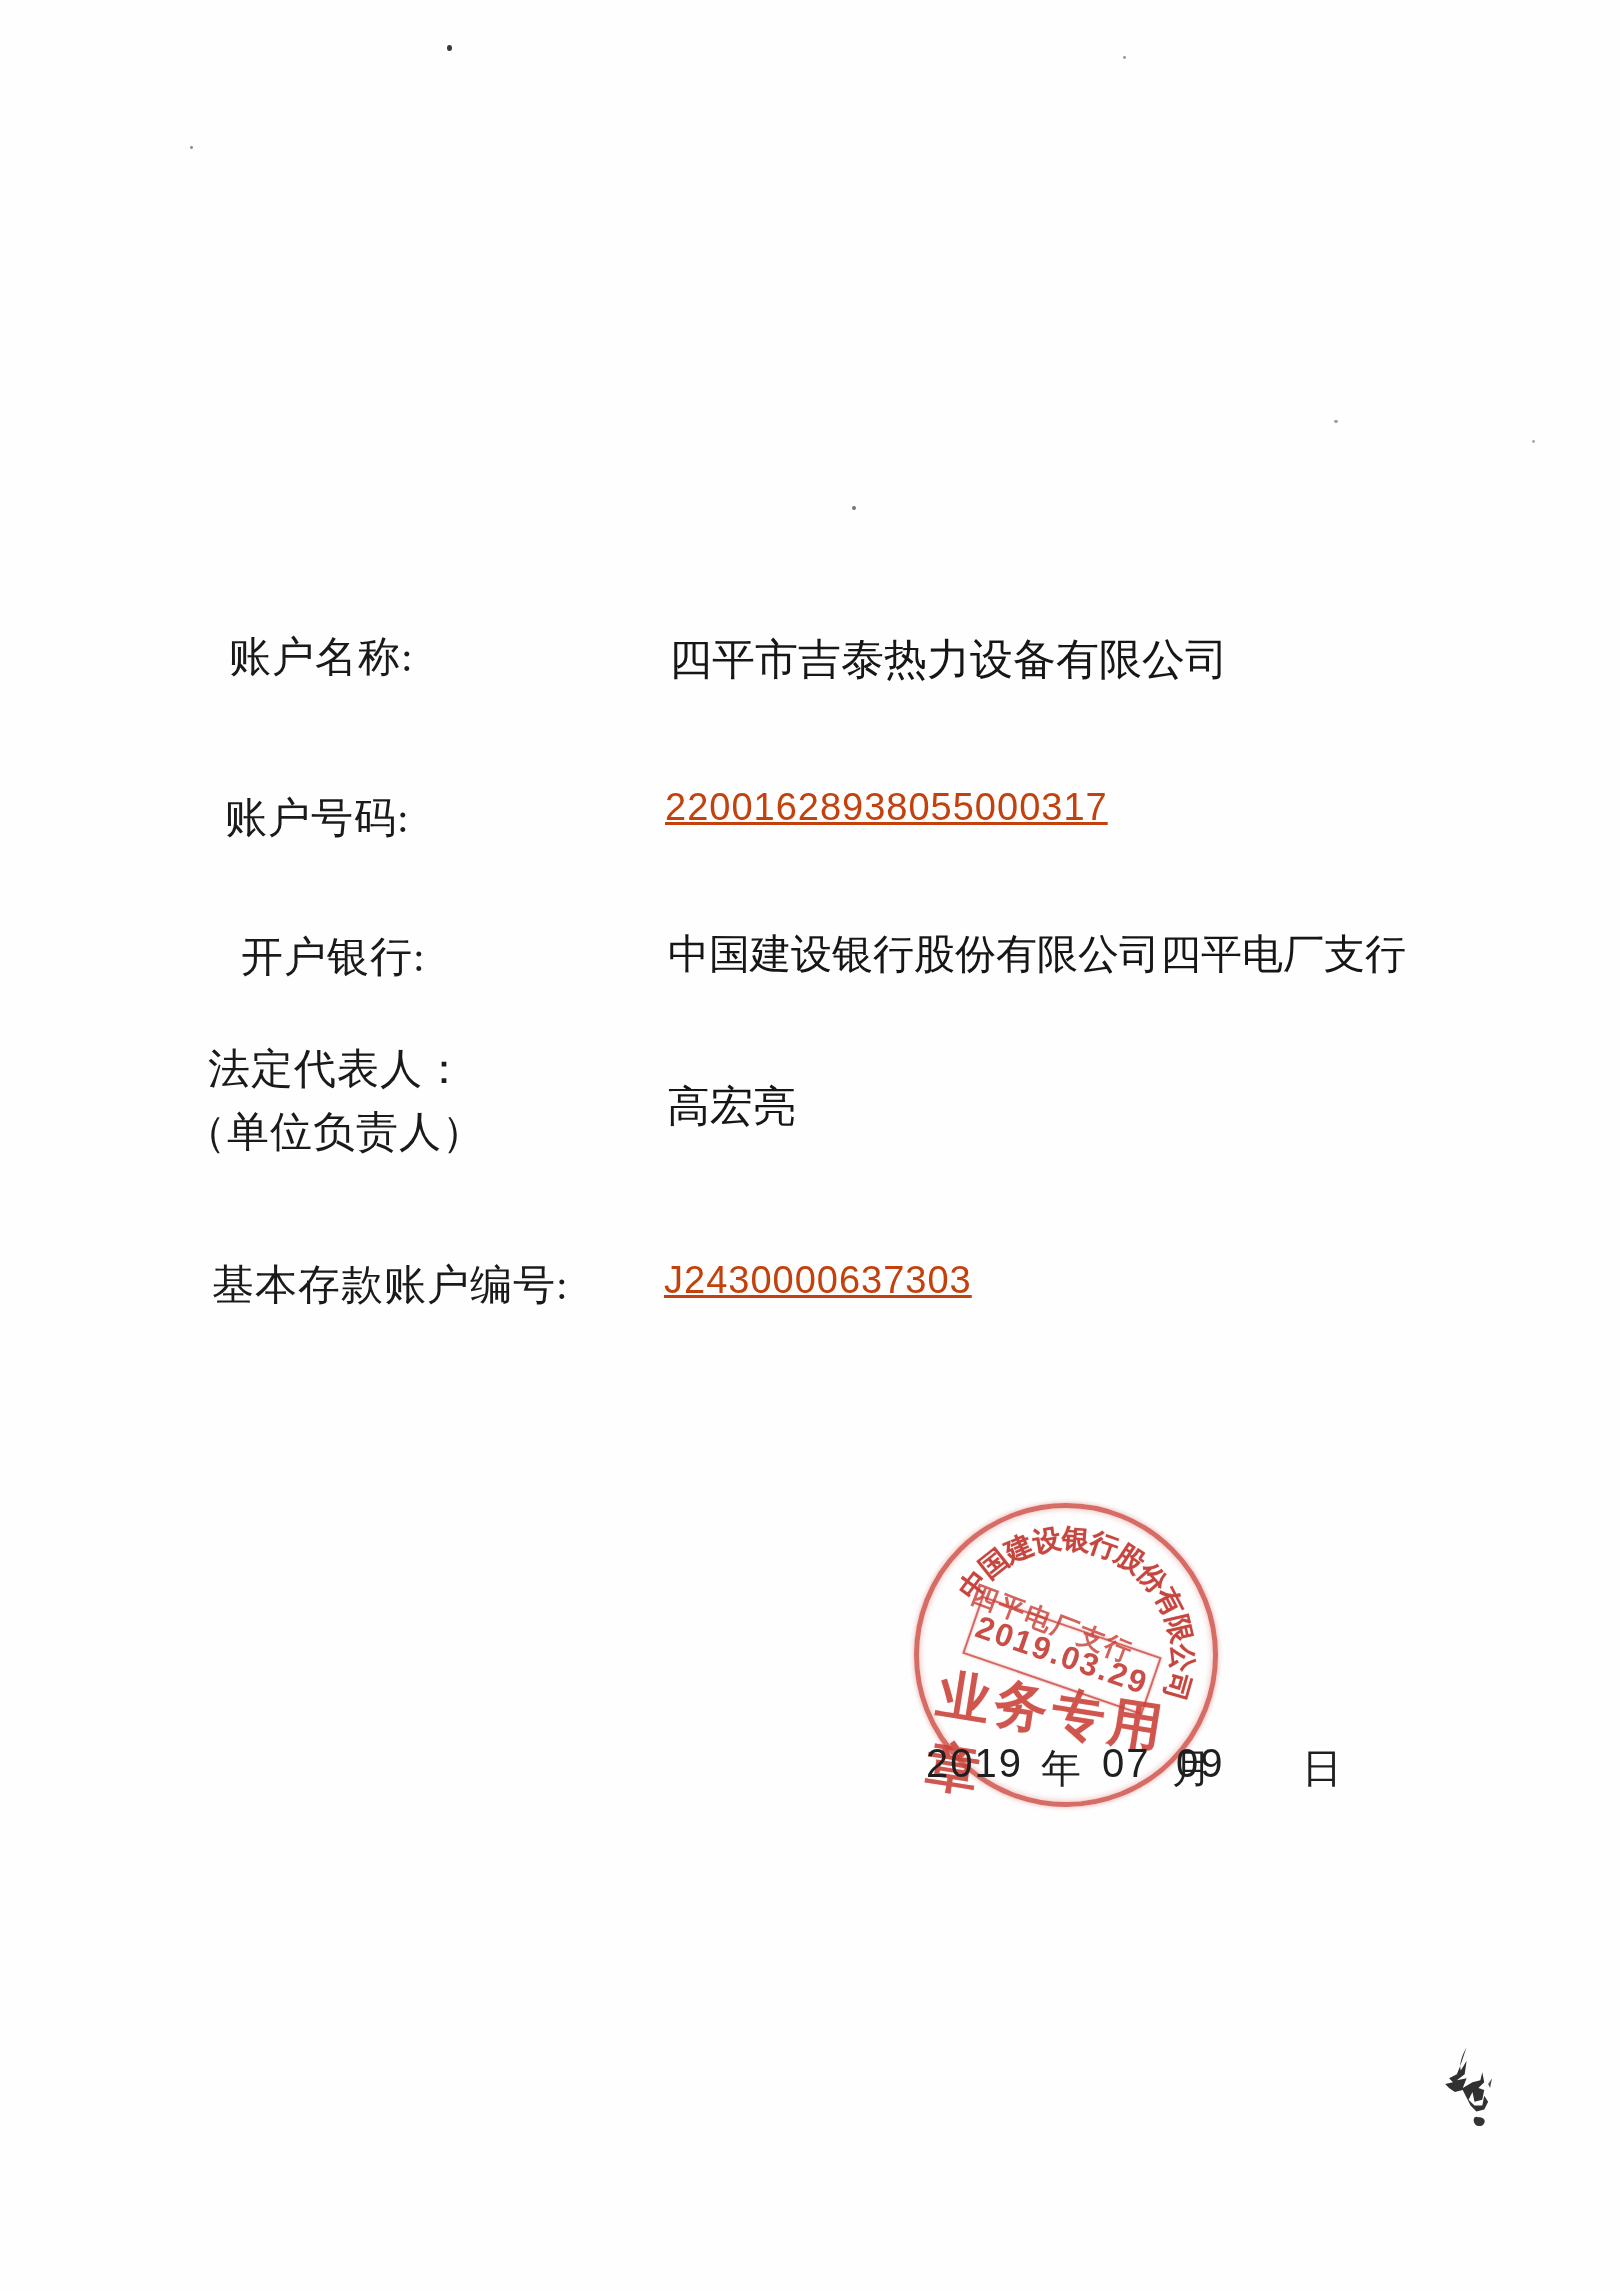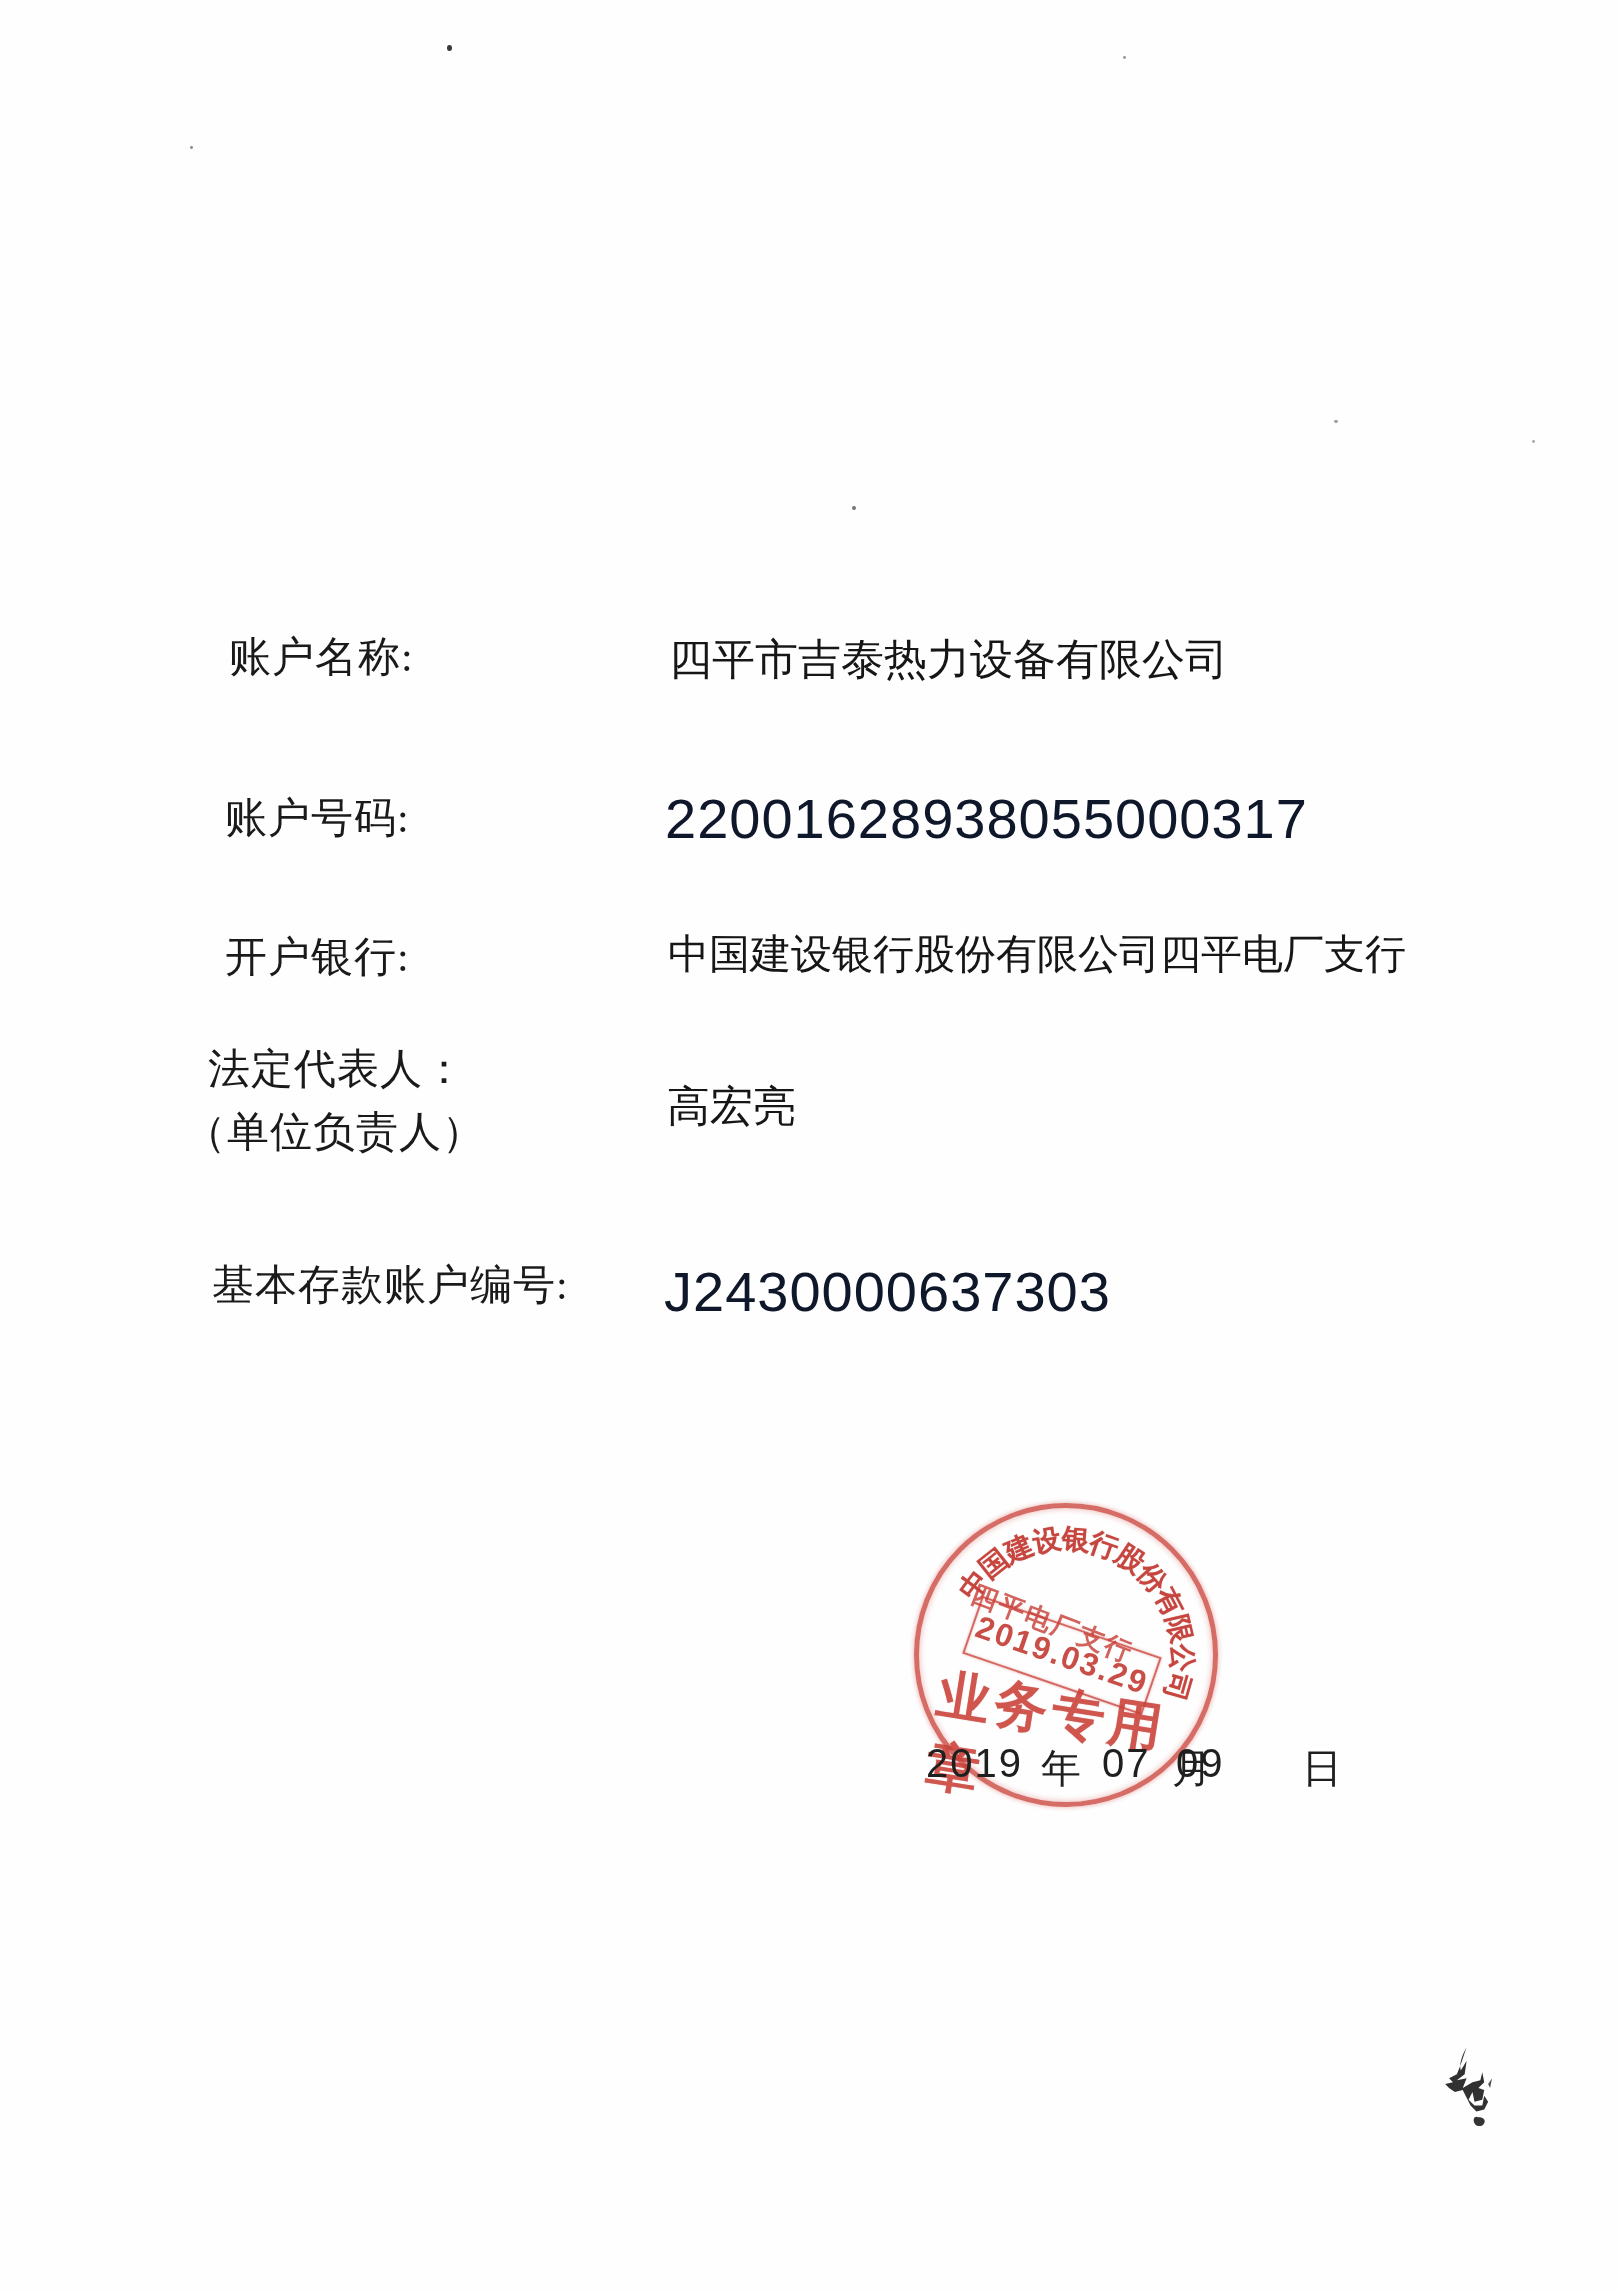--- a/index.html
+++ b/index.html
@@ -14,26 +14,26 @@
   .abs{position:absolute;}
   
   .doc-title{
     left:596px;top:370px;
     font-size:51px;font-weight:700;letter-spacing:1px;
     color:#161616;
   }
   
   .f-label{font-size:42px;letter-spacing:1px;color:#1a1a1a;}
   .f-value{font-size:43px;color:#161616;}
-  .f-num{font-family:"Liberation Sans",sans-serif;font-size:56px;letter-spacing:1px;color:#0f172a;}
+  .f-num{font-family:"Liberation Sans",sans-serif;font-size:38px;letter-spacing:1px;color:#c2410c;text-decoration:underline;}
   .lbl-1{left:229px;top:629px;}
   .val-1{left:669px;top:631px;}
   .lbl-2{left:225px;top:790px;}
   .val-2{left:665px;top:786px;}
-  .lbl-3{left:225px;top:929px;}
+  .lbl-3{left:241px;top:929px;}
   .val-3{left:668px;top:927px;font-size:41px;}
   .lbl-4a{left:208px;top:1041px;}
   .lbl-4b{left:184px;top:1104px;}
   .val-4{left:667px;top:1078px;}
   .lbl-5{left:212px;top:1257px;}
   .val-5{left:664px;top:1259px;}
   
   .date-part{top:1741px;z-index:5;font-size:40px;color:#1f1f1f;}
   .date-num{font-family:"Liberation Sans",sans-serif;letter-spacing:2px;}
   .d-y{left:926px;}

